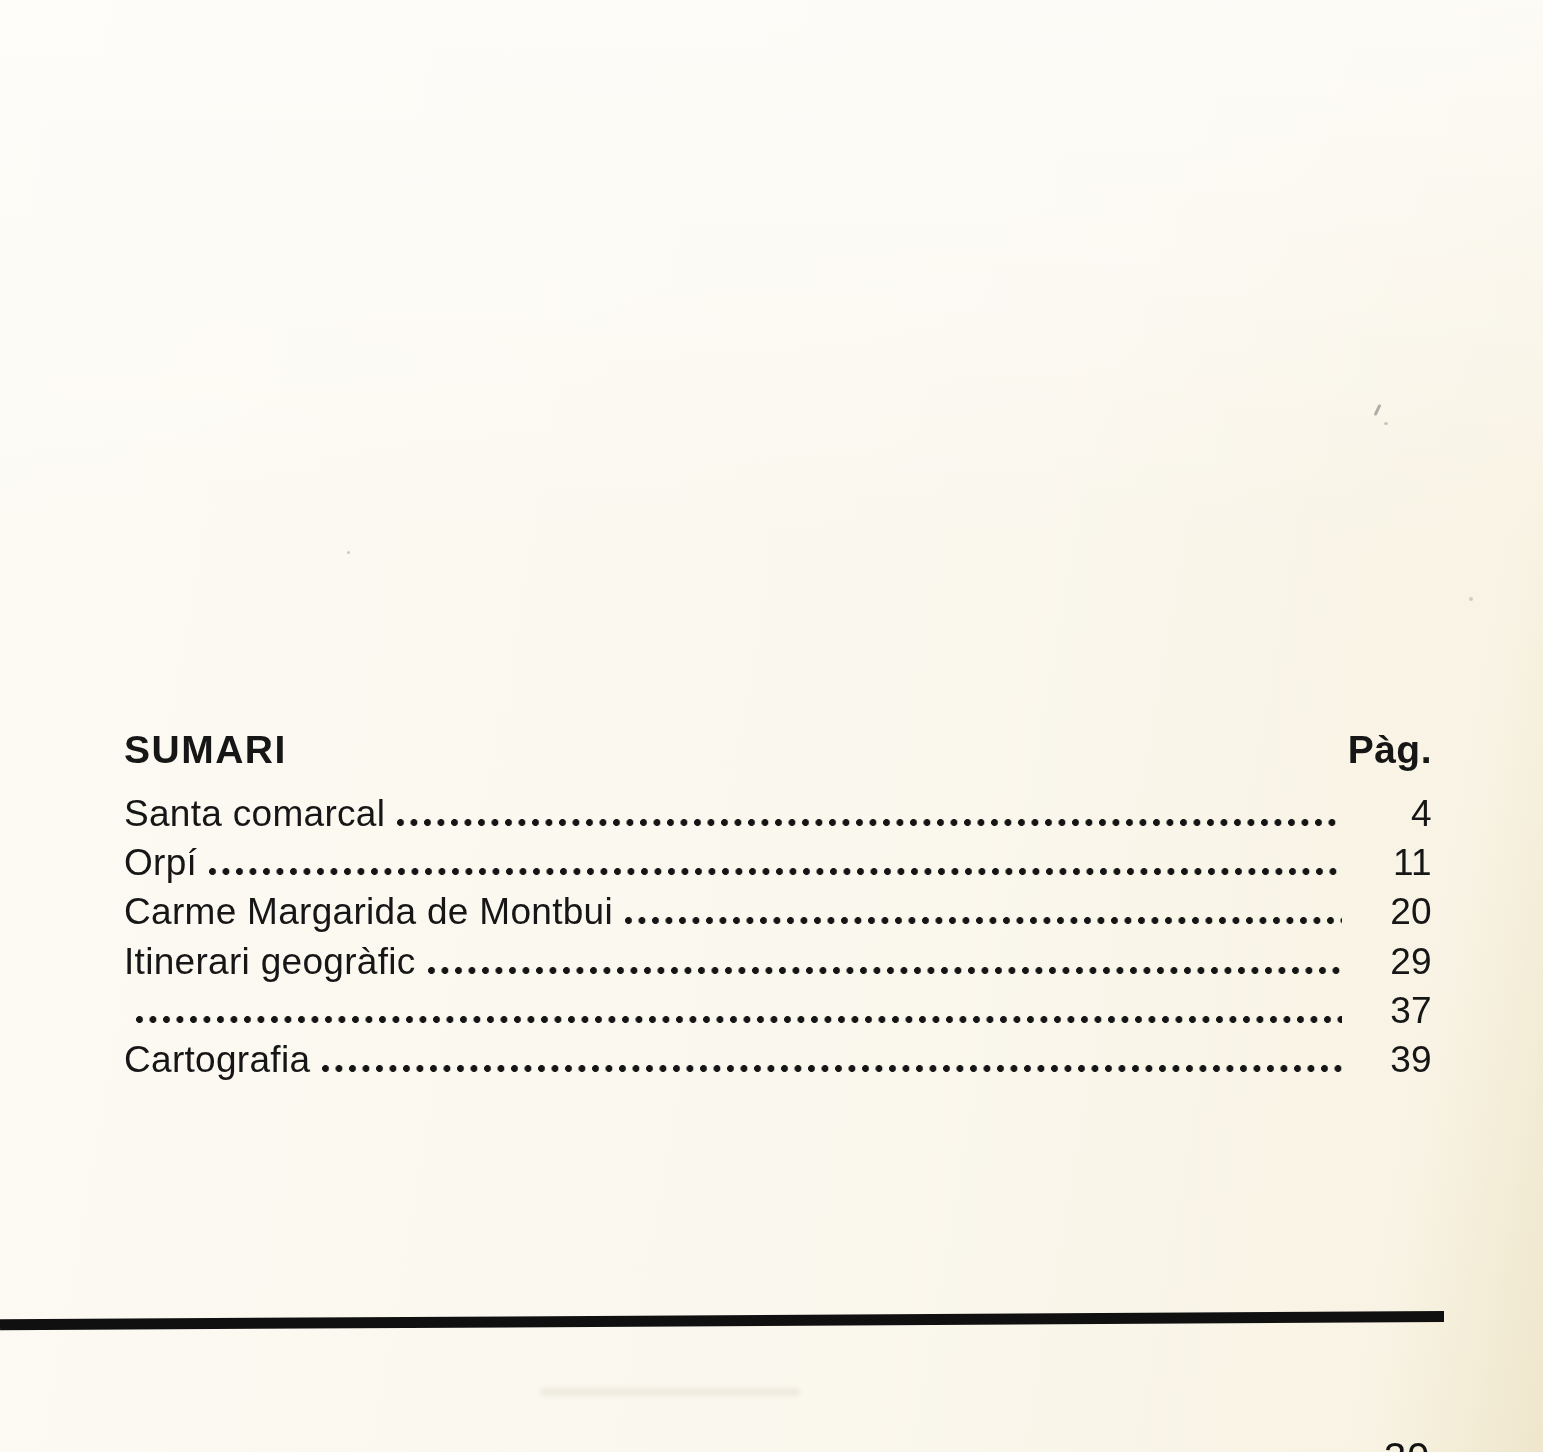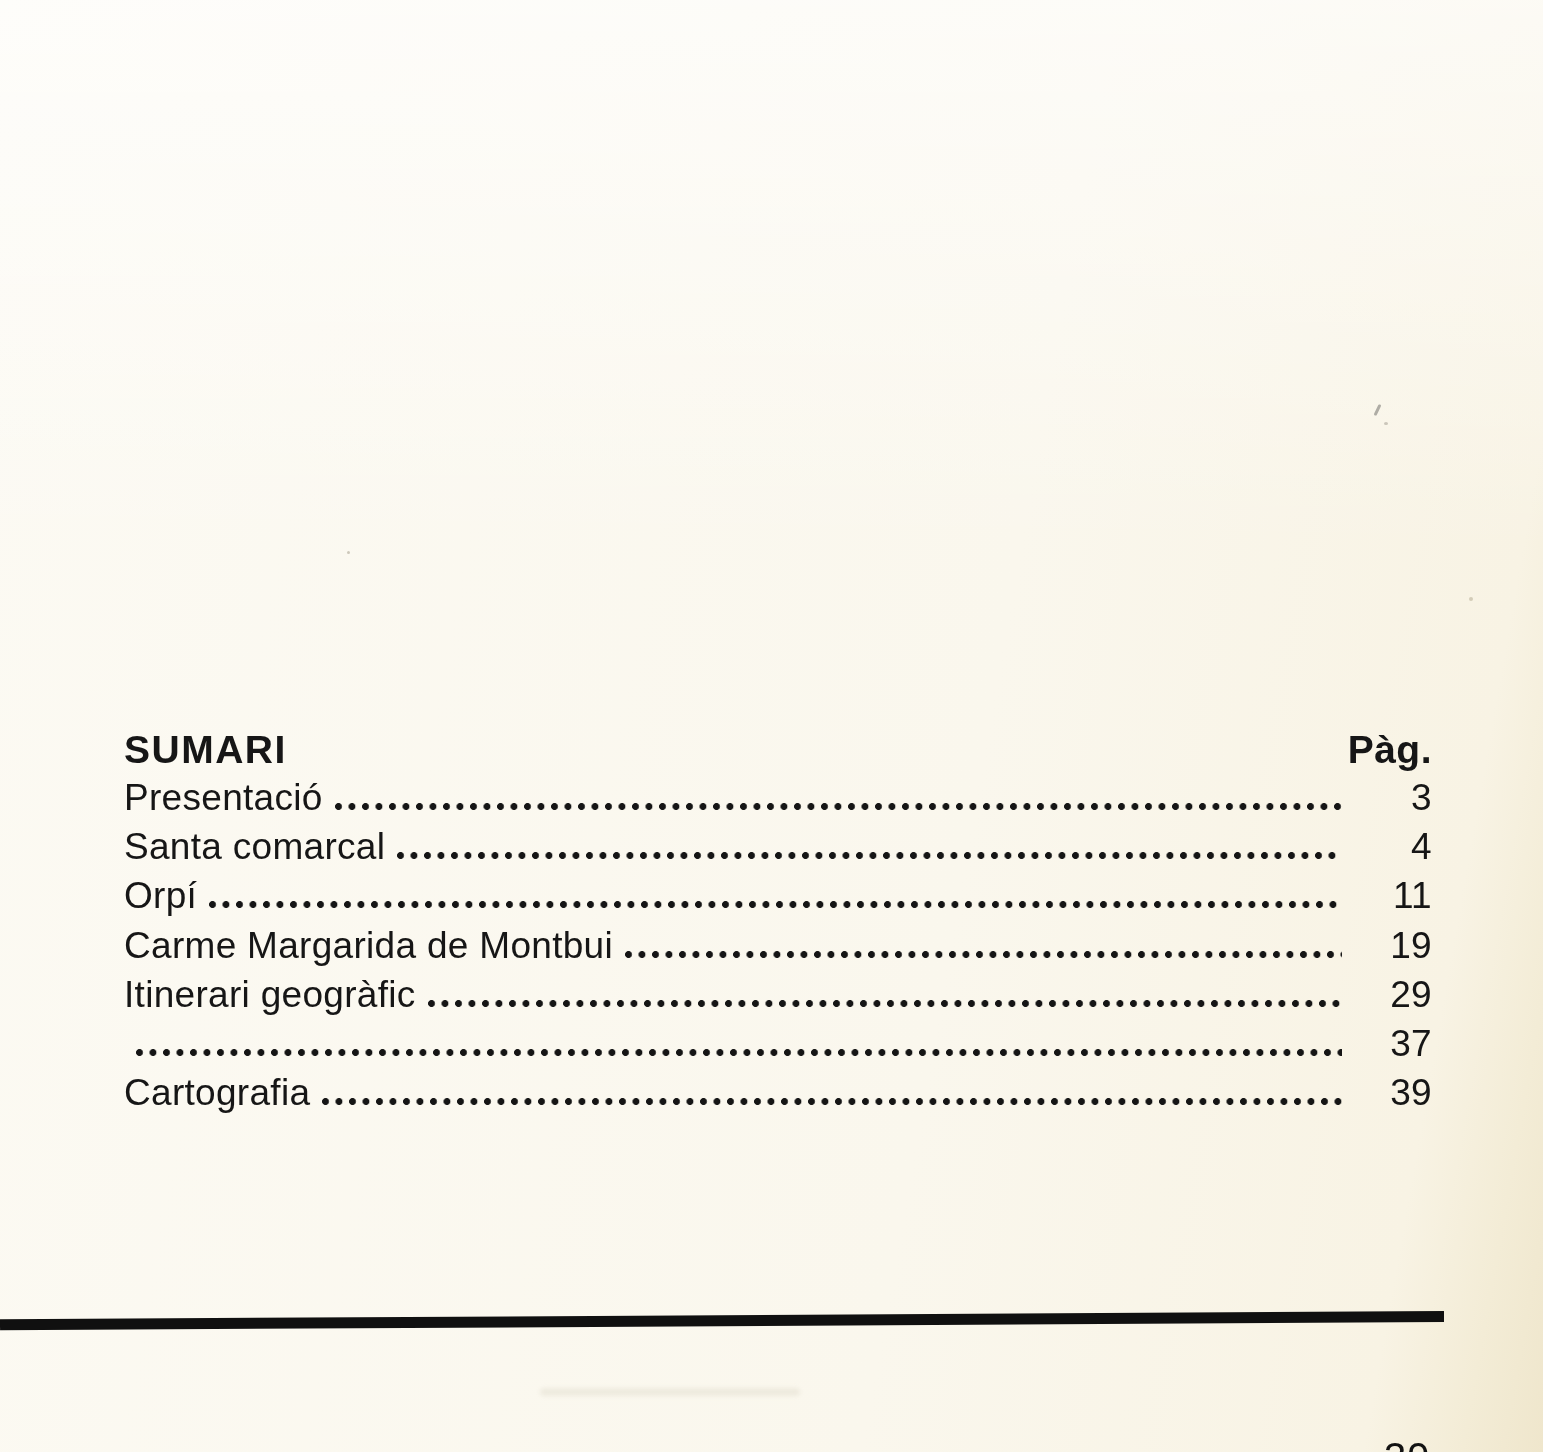--- a/index.html
+++ b/index.html
@@ -30,21 +30,21 @@
     width: 1308px;
   }
 
   .toc-header {
     display: flex;
     justify-content: space-between;
     align-items: baseline;
     font-weight: 700;
     font-size: 39px;
     line-height: 44px;
-    margin-bottom: 1px;
+    margin-bottom: 17px;
   }
 
   .toc-heading { letter-spacing: 1.5px; }
   .toc-pag     { letter-spacing: 0.5px; text-align: center; }
 
   .toc-row {
     display: flex;
     align-items: baseline;
     font-size: 37px;
     line-height: 49.2px;
@@ -123,43 +123,38 @@
 <body>
 
 <div class="page">
 
   <div class="toc">
     <div class="toc-header">
       <span class="toc-heading">SUMARI</span>
       <span class="toc-pag">Pàg.</span>
     </div>
     <div class="toc-rows" id="toc-rows">
-  <div class="toc-row">
-    <span class="toc-label">Presentació</span>
-    <span class="toc-dots"></span>
-    <span class="toc-page">3</span>
-  </div>
 
   <div class="toc-row">
     <span class="toc-label">Santa comarcal</span>
     <span class="toc-dots"></span>
     <span class="toc-page">4</span>
   </div>
 
 
   <div class="toc-row">
     <span class="toc-label">Orpí</span>
     <span class="toc-dots"></span>
     <span class="toc-page">11</span>
   </div>
 
   <div class="toc-row">
     <span class="toc-label">Carme Margarida de Montbui</span>
     <span class="toc-dots"></span>
-    <span class="toc-page">19</span>
+    <span class="toc-page">20</span>
   </div>
 
 
   <div class="toc-row">
     <span class="toc-label">Itinerari geogràfic</span>
     <span class="toc-dots"></span>
     <span class="toc-page">29</span>
   </div>
 
   <div class="toc-row">

